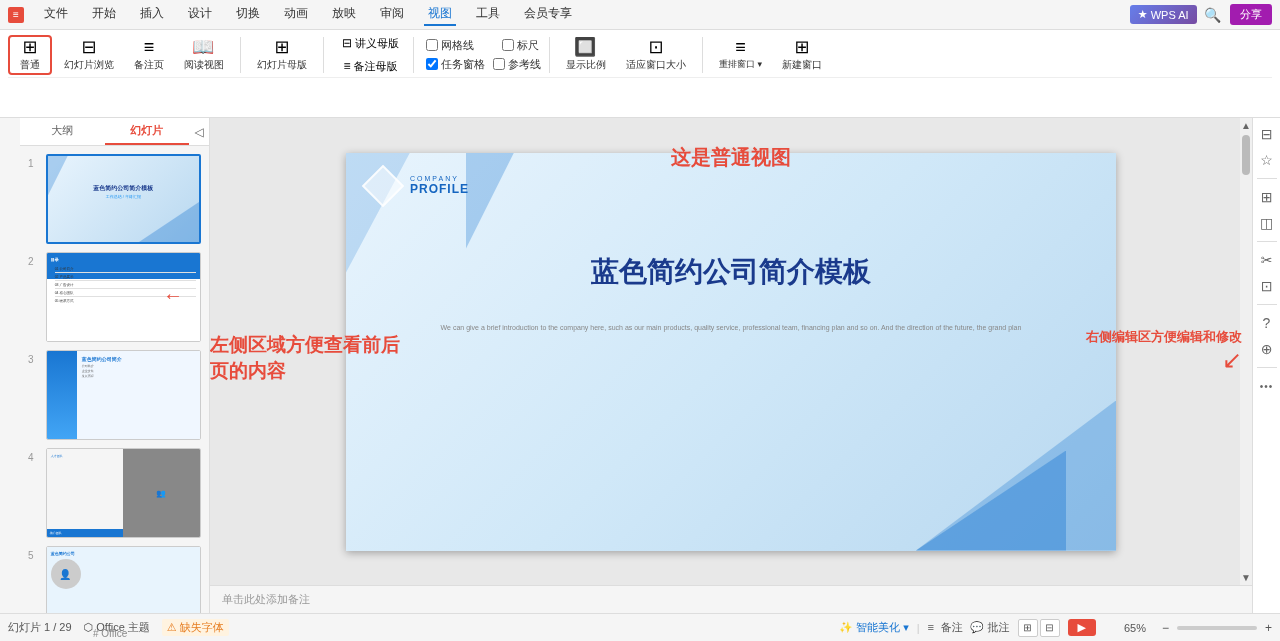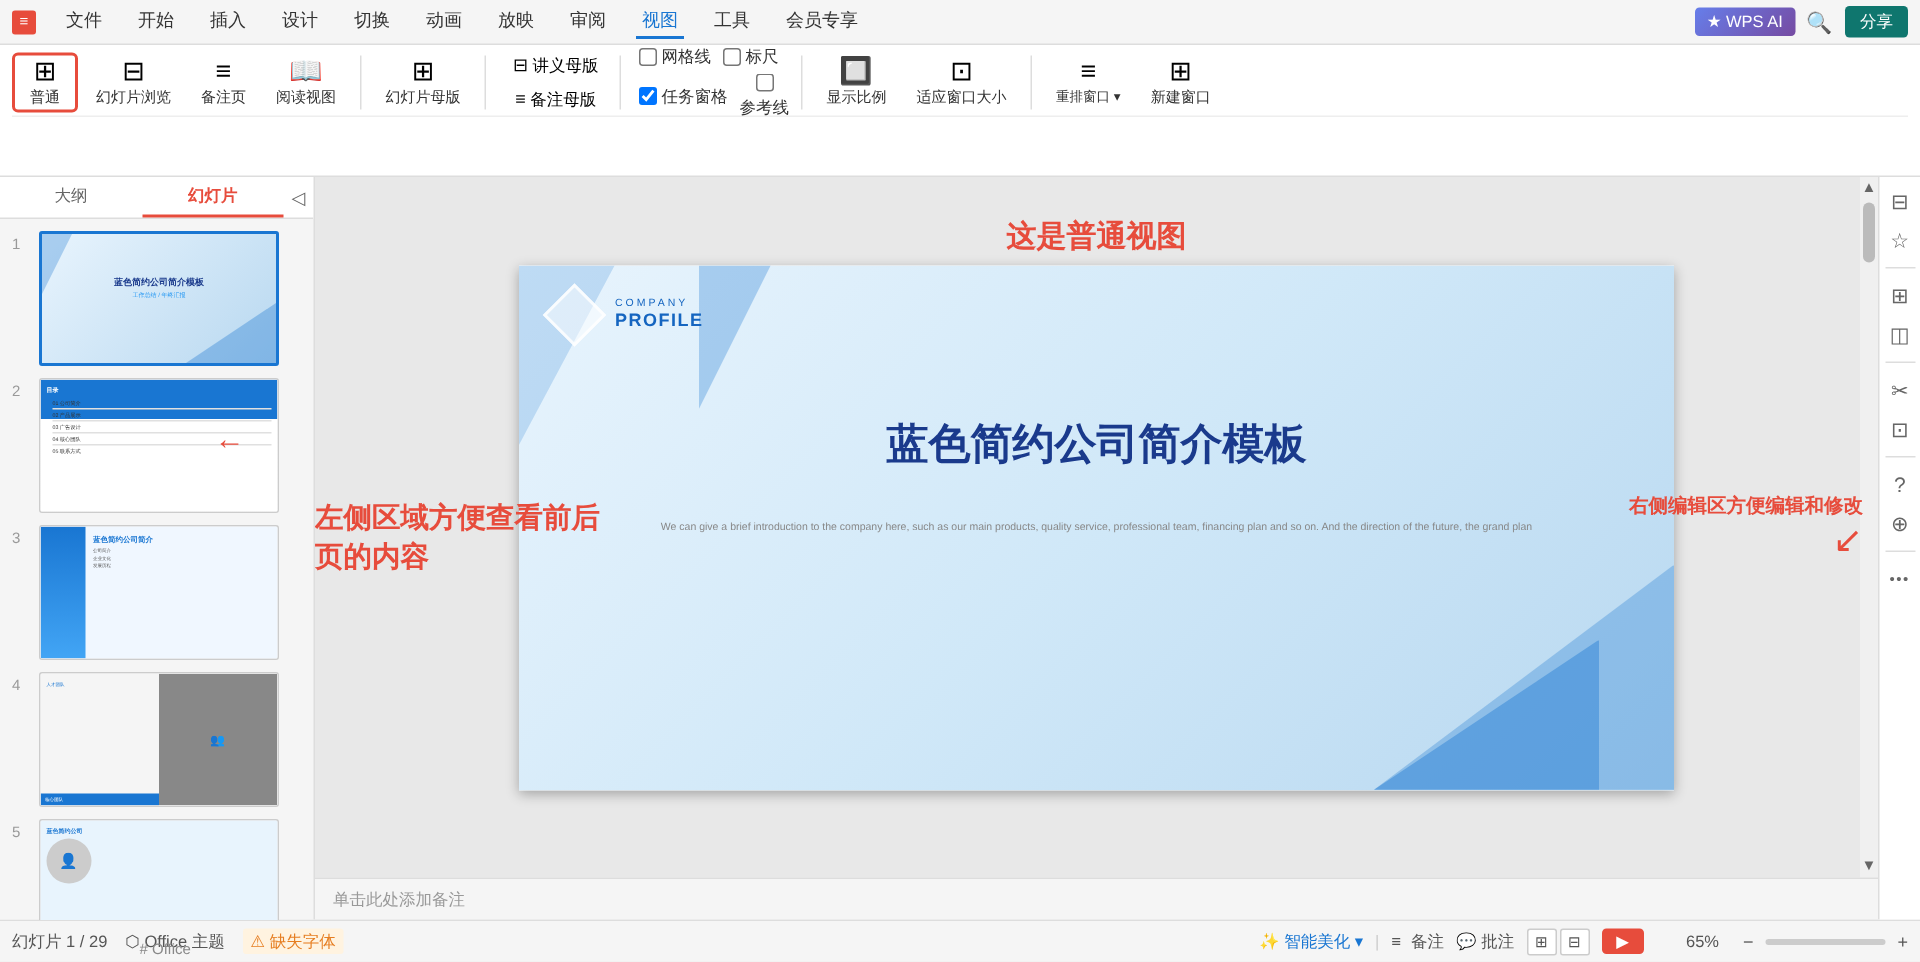--- a/index.html
+++ b/index.html
@@ -7,54 +7,54 @@
 
     
     .title-bar { height: 30px; background: #f5f5f5; display: flex; align-items: center; padding: 0 8px; border-bottom: 1px solid #ddd; }
     .title-bar-left { display: flex; align-items: center; gap: 8px; }
     .title-icon { width: 16px; height: 16px; background: #e74c3c; border-radius: 2px; display: flex; align-items: center; justify-content: center; color: white; font-size: 10px; font-weight: bold; }
     .menu-items { display: flex; gap: 16px; margin-left: 8px; }
     .menu-item { font-size: 12px; color: #333; cursor: pointer; padding: 2px 4px; }
     .menu-item.active { color: #1976d2; border-bottom: 2px solid #1976d2; }
     .title-bar-right { margin-left: auto; display: flex; align-items: center; gap: 8px; }
     .wps-ai-btn { background: linear-gradient(135deg, #667eea, #764ba2); color: white; border: none; border-radius: 3px; padding: 3px 8px; font-size: 11px; cursor: pointer; display: flex; align-items: center; gap: 3px; }
-    .share-btn { background: #0f766e; color: white; border: none; border-radius: 3px; padding: 3px 10px; font-size: 11px; cursor: pointer; }
+    .share-btn { background: #a21caf; color: white; border: none; border-radius: 3px; padding: 3px 10px; font-size: 11px; cursor: pointer; }
 
     
     .ribbon { height: 88px; background: #fff; border-bottom: 1px solid #ddd; padding: 4px 8px; }
     .ribbon-row1 { display: flex; align-items: center; gap: 4px; height: 44px; padding-bottom: 2px; border-bottom: 1px solid #eee; }
     .ribbon-btn { display: flex; flex-direction: column; align-items: center; justify-content: center; padding: 4px 8px; cursor: pointer; border-radius: 3px; min-width: 44px; height: 40px; }
     .ribbon-btn-icon { font-size: 18px; line-height: 1; }
     .ribbon-btn-label { font-size: 10px; color: #333; margin-top: 2px; }
     .ribbon-btn.circled { border: 2px solid #e74c3c; border-radius: 4px; }
     .ribbon-separator { width: 1px; height: 36px; background: #ddd; margin: 0 4px; }
     .ribbon-btn2 { display: flex; flex-direction: row; align-items: center; justify-content: center; padding: 3px 6px; cursor: pointer; border-radius: 3px; gap: 3px; }
     .checkbox-group { display: flex; align-items: center; gap: 3px; }
     .checkbox-group input { width: 12px; height: 12px; }
     .checkbox-label { font-size: 11px; color: #333; }
 
     
     .main-area { display: flex; height: calc(641px - 30px - 88px - 28px); }
 
     
-    .left-panel { width: 210px; background: #f5f5f5; border-right: 1px solid #ddd; overflow: hidden; display: flex; flex-direction: column; }
+    .left-panel { width: 210px; background: #f5f5f5; border-right: 1px solid #ddd; overflow: hidden; display: flex; flex-direction: column; padding-left: 20px; }
     .panel-tabs { display: flex; height: 28px; background: #fff; border-bottom: 1px solid #ddd; }
     .panel-tab { flex: 1; display: flex; align-items: center; justify-content: center; font-size: 11px; color: #666; cursor: pointer; border-bottom: 2px solid transparent; }
     .panel-tab.active { color: #e74c3c; border-bottom-color: #e74c3c; font-weight: bold; }
     .panel-toggle { width: 20px; display: flex; align-items: center; justify-content: center; cursor: pointer; color: #666; font-size: 12px; }
     .slides-list { overflow-y: auto; flex: 1; padding: 8px; }
     .slide-item { display: flex; align-items: flex-start; gap: 6px; margin-bottom: 8px; cursor: pointer; }
     .slide-num { font-size: 10px; color: #999; width: 12px; margin-top: 4px; }
     .slide-thumb { width: 160px; height: 90px; border: 1px solid #ccc; background: #fff; overflow: hidden; border-radius: 2px; position: relative; }
     .slide-thumb.selected { border: 2px solid #1976d2; }
 
     
     .canvas-area { flex: 1; background: #e8e8e8; overflow: hidden; position: relative; display: flex; flex-direction: column; }
     .canvas-scroll { flex: 1; display: flex; align-items: center; justify-content: center; overflow: hidden; position: relative; }
-    .slide-canvas { width: 770px; height: 350px; background: white; position: relative; overflow: hidden; box-shadow: 0 2px 8px rgba(0,0,0,0.3); }
+    .slide-canvas { width: 770px; height: 398px; background: white; position: relative; overflow: hidden; box-shadow: 0 2px 8px rgba(0,0,0,0.3); }
     .notes-bar { height: 28px; background: #f5f5f5; border-top: 1px solid #ddd; display: flex; align-items: center; padding: 0 12px; font-size: 11px; color: #999; }
 
     
     .right-toolbar { width: 28px; background: #fff; border-left: 1px solid #ddd; display: flex; flex-direction: column; align-items: center; padding: 4px 0; gap: 2px; }
     .right-btn { width: 24px; height: 24px; display: flex; align-items: center; justify-content: center; cursor: pointer; border-radius: 3px; color: #666; font-size: 14px; }
     .right-separator { width: 20px; height: 1px; background: #ddd; margin: 4px 0; }
 
     
     .status-bar { height: 28px; background: #f5f5f5; border-top: 1px solid #ddd; display: flex; align-items: center; padding: 0 8px; gap: 12px; font-size: 11px; color: #555; }
     .status-bar-right { margin-left: auto; display: flex; align-items: center; gap: 8px; }
@@ -150,36 +150,36 @@
         <span style="font-size:12px;">⊟</span>
         <span style="font-size:11px;">讲义母版</span>
       </div>
       <div class="ribbon-btn2">
         <span style="font-size:12px;">≡</span>
         <span style="font-size:11px;">备注母版</span>
       </div>
     </div>
     <div class="ribbon-separator"></div>
     <div style="display:flex;flex-direction:column;gap:4px;margin-left:4px;">
-      <div style="display:flex;align-items:flex-start;gap:0;">
+      <div style="display:flex;align-items:flex-start;gap:20px;">
         <label class="checkbox-group">
           <input type="checkbox" style="">
           <span class="checkbox-label">网格线</span>
         </label>
         <label class="checkbox-group" style="margin-left:8px;">
           <input type="checkbox" style="">
           <span class="checkbox-label">标尺</span>
         </label>
       </div>
       <div style="display:flex;align-items:center;gap:4px;">
         <label class="checkbox-group">
           <input type="checkbox" checked="" style="">
           <span class="checkbox-label">任务窗格</span>
         </label>
-        <label class="checkbox-group" style="margin-left:4px;flex-direction:column;">
+        <label class="checkbox-group" style="margin-left:4px;">
           <input type="checkbox" style="">
           <span class="checkbox-label">参考线</span>
         </label>
       </div>
     </div>
     <div class="ribbon-separator"></div>
     <div class="ribbon-btn">
       <div class="ribbon-btn-icon">🔲</div>
       <div class="ribbon-btn-label">显示比例</div>
     </div>

